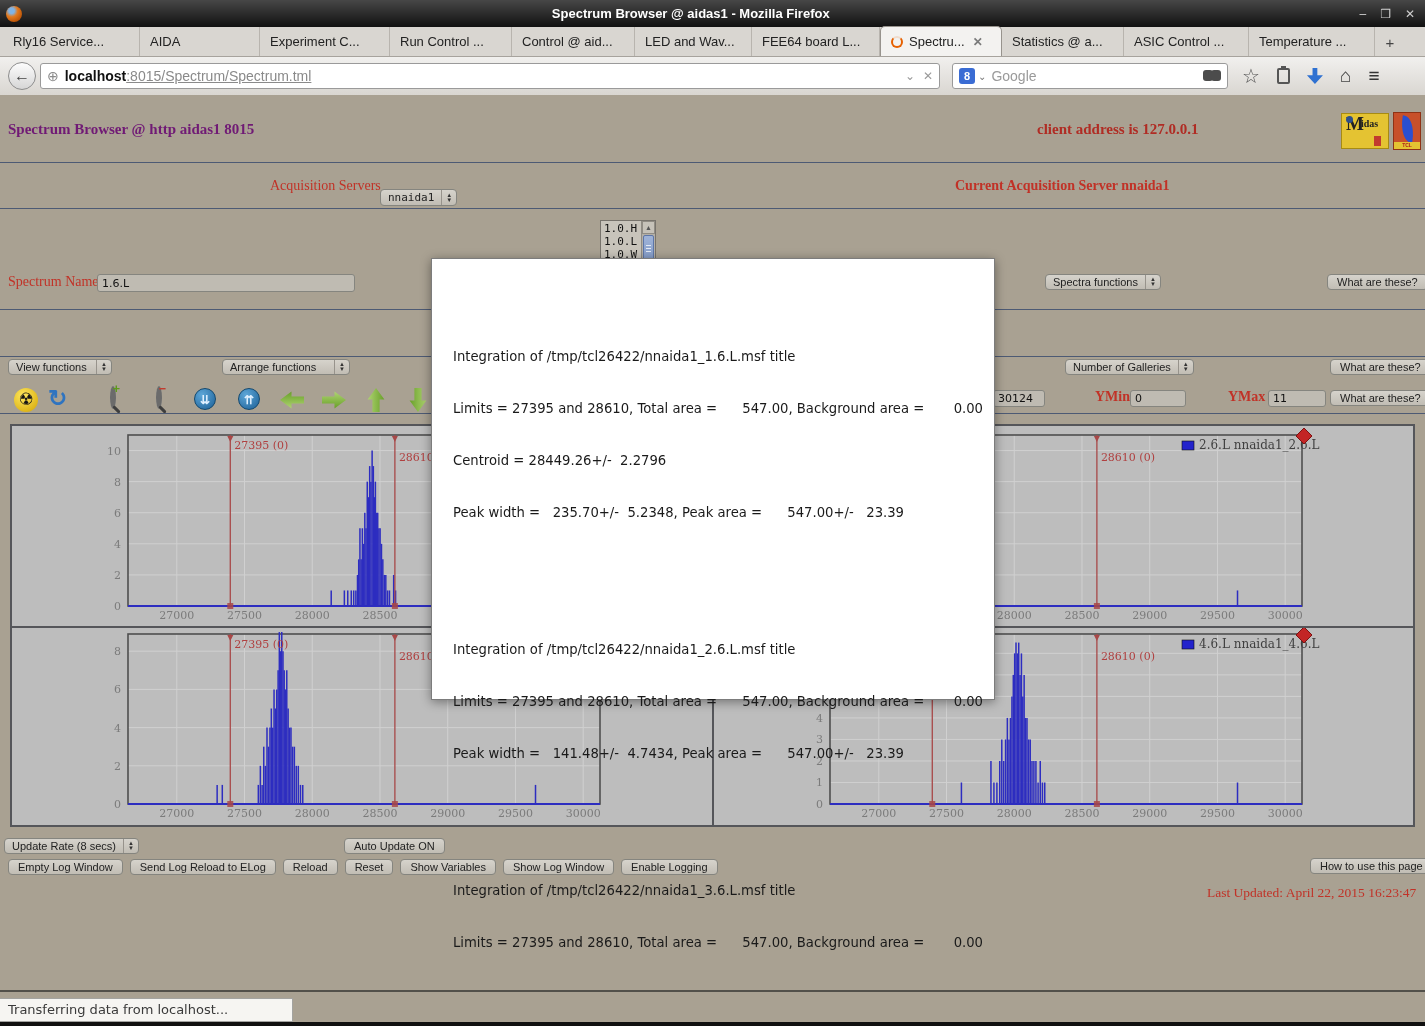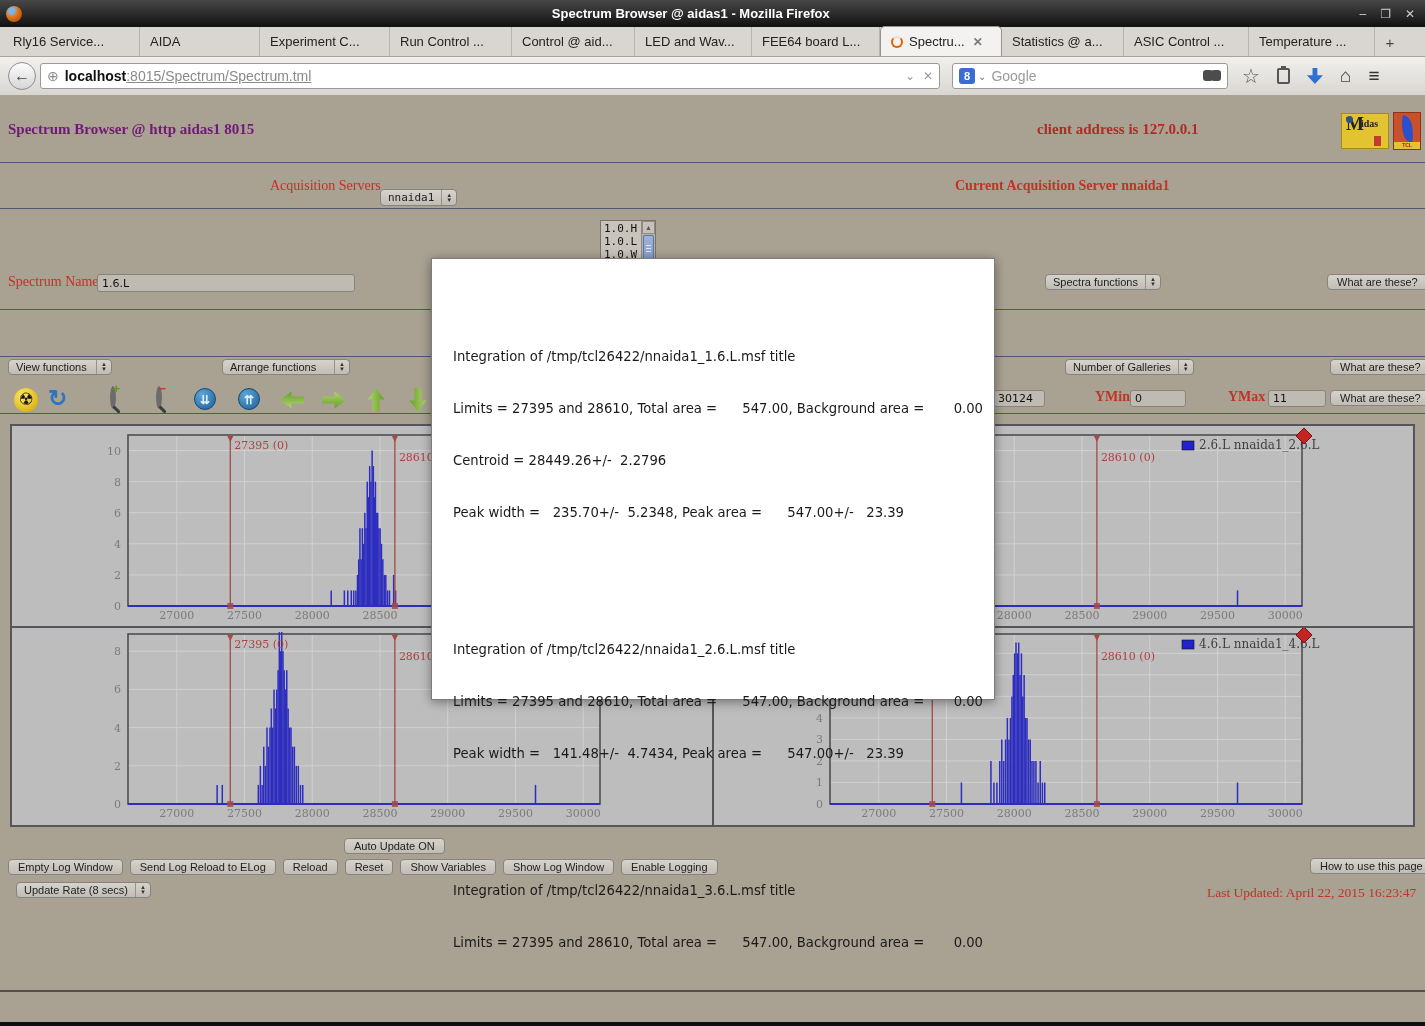--- a/index.html
+++ b/index.html
@@ -637,21 +637,21 @@
           <rect x="379.8886337543054" y="173" width="6" height="6" fill="#a84848" opacity="0.85"></rect>
           <text x="386.8886337543054" y="32" font-size="11" font-family="DejaVu Serif, serif" fill="#b04040">28610 (0)</text>
           <rect x="468" y="12" width="12" height="9" fill="#2222cc" stroke="#101010" stroke-width="0.6"></rect>
           <text x="485" y="20" font-size="12" font-family="DejaVu Serif, serif" fill="#3f3f3f">4.6.L nnaida1_4.6.L</text>
           <polygon points="590,-1 598,7 590,15 582,7" fill="#c32525" stroke="#7d1111" stroke-width="1"></polygon>
         </svg>
       </div>
   </div>
 
   
-  <span class="abs sel" style="left:16px;top:838px;margin-top:44px;">
+  <span class="abs sel" style="left:4px;top:838px;">
     <span class="sval">Update Rate (8 secs)</span>
     <span class="arr">
         <span>▲</span>
         <span>▼</span>
       </span>
   </span>
   <span class="abs btn" style="left:344px;top:838px;">Auto Update ON</span>
 
   <div class="abs" style="left:8px;top:859px;display:flex;gap:7px;">
     <span class="btn">Empty Log Window</span>
@@ -685,15 +685,16 @@
         <div>Integration of /tmp/tcl26422/nnaida1_3.6.L.msf title</div>
         <div>Limits = 27395 and 28610, Total area =      547.00, Background area =       0.00</div>
         
         
       </div>
       
     </div>
   </div>
 
   
+  <div class="abs statusbar">Transferring data from localhost...</div>
   <div class="abs bottomedge"></div>
 
 </div>
 
 </body></html>

